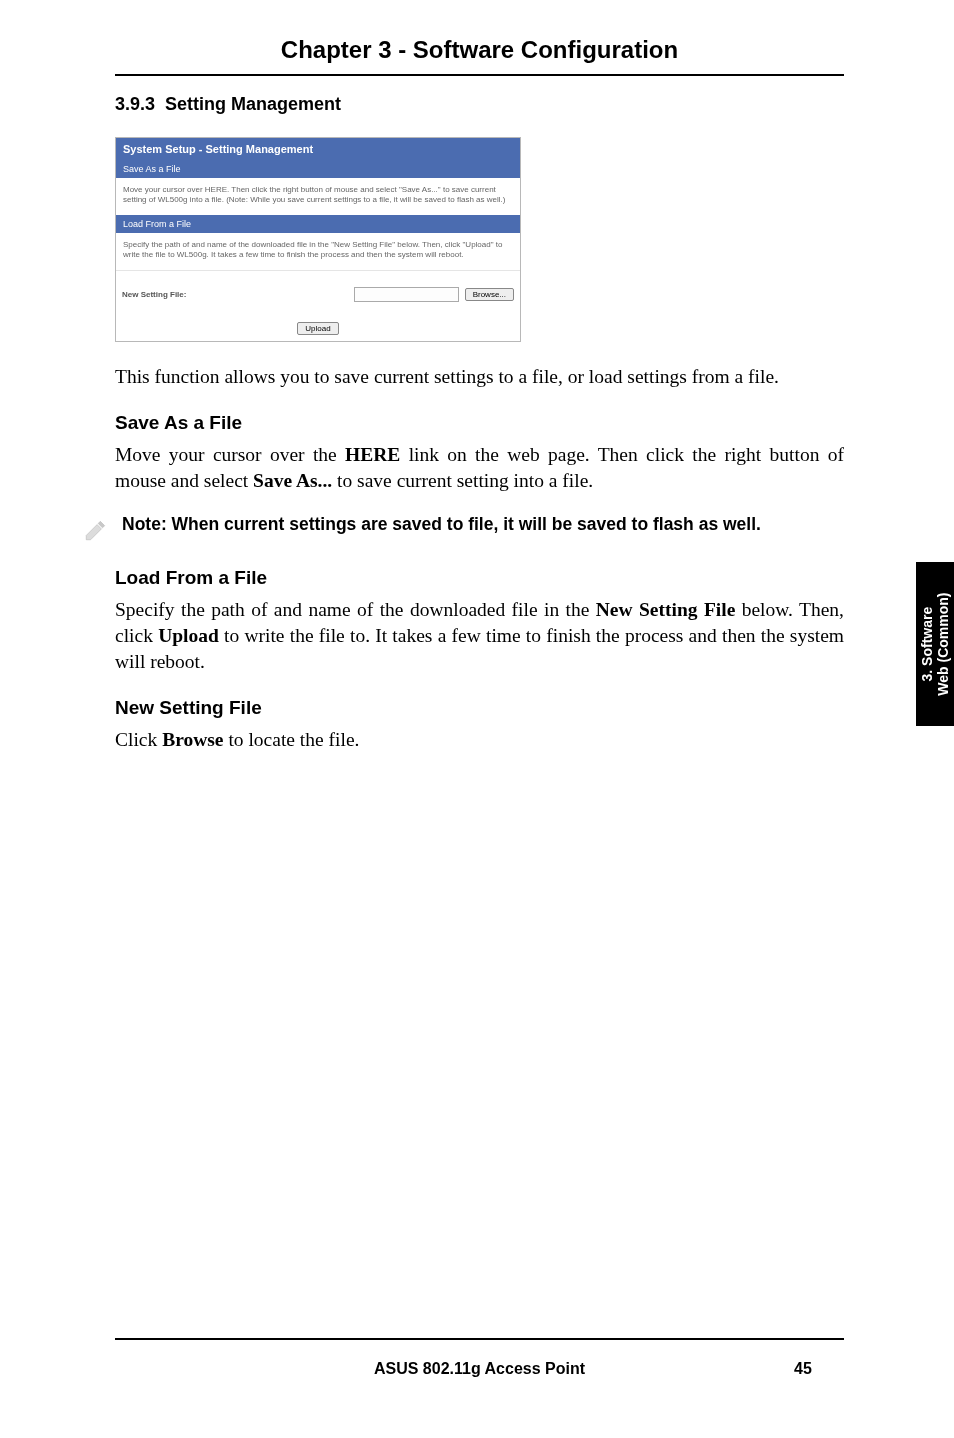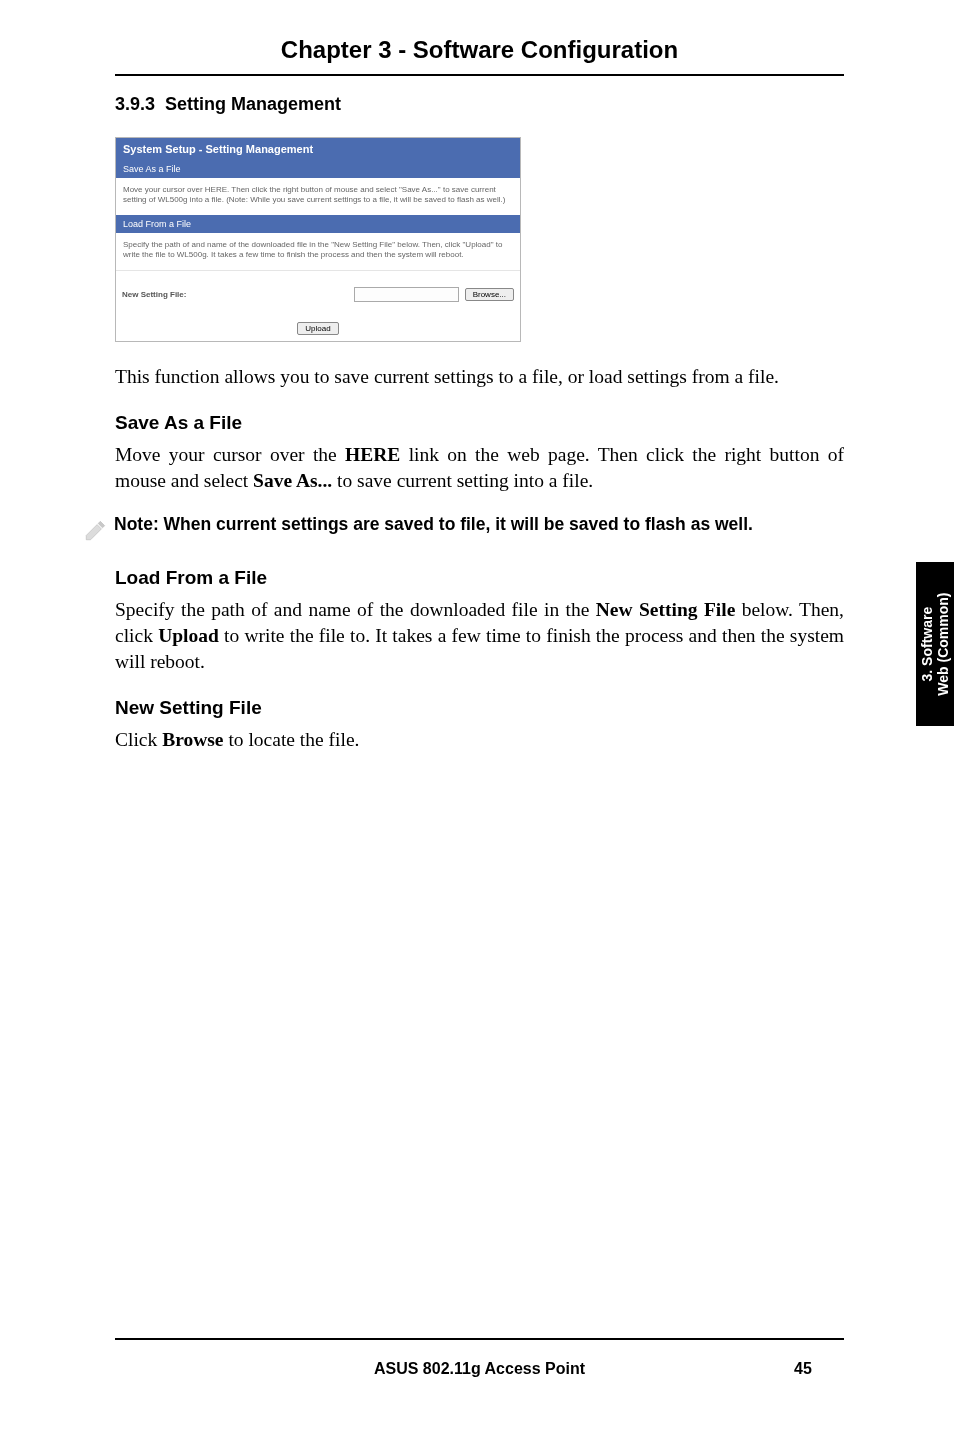--- a/index.html
+++ b/index.html
@@ -97,20 +97,21 @@
     font-family: Arial, Helvetica, sans-serif;
     font-weight: bold;
     font-size: 19px;
     margin-bottom: 8px;
   }
   .note-row {
     display: flex;
     align-items: flex-start;
     margin-bottom: 20px;
     margin-left: -32px;
+    gap: 8px;
   }
   .note-icon {
     width: 28px;
     flex: 0 0 28px;
     padding-top: 4px;
   }
   .note-text {
     font-family: Arial, Helvetica, sans-serif;
     font-weight: bold;
     font-size: 17.5px;

